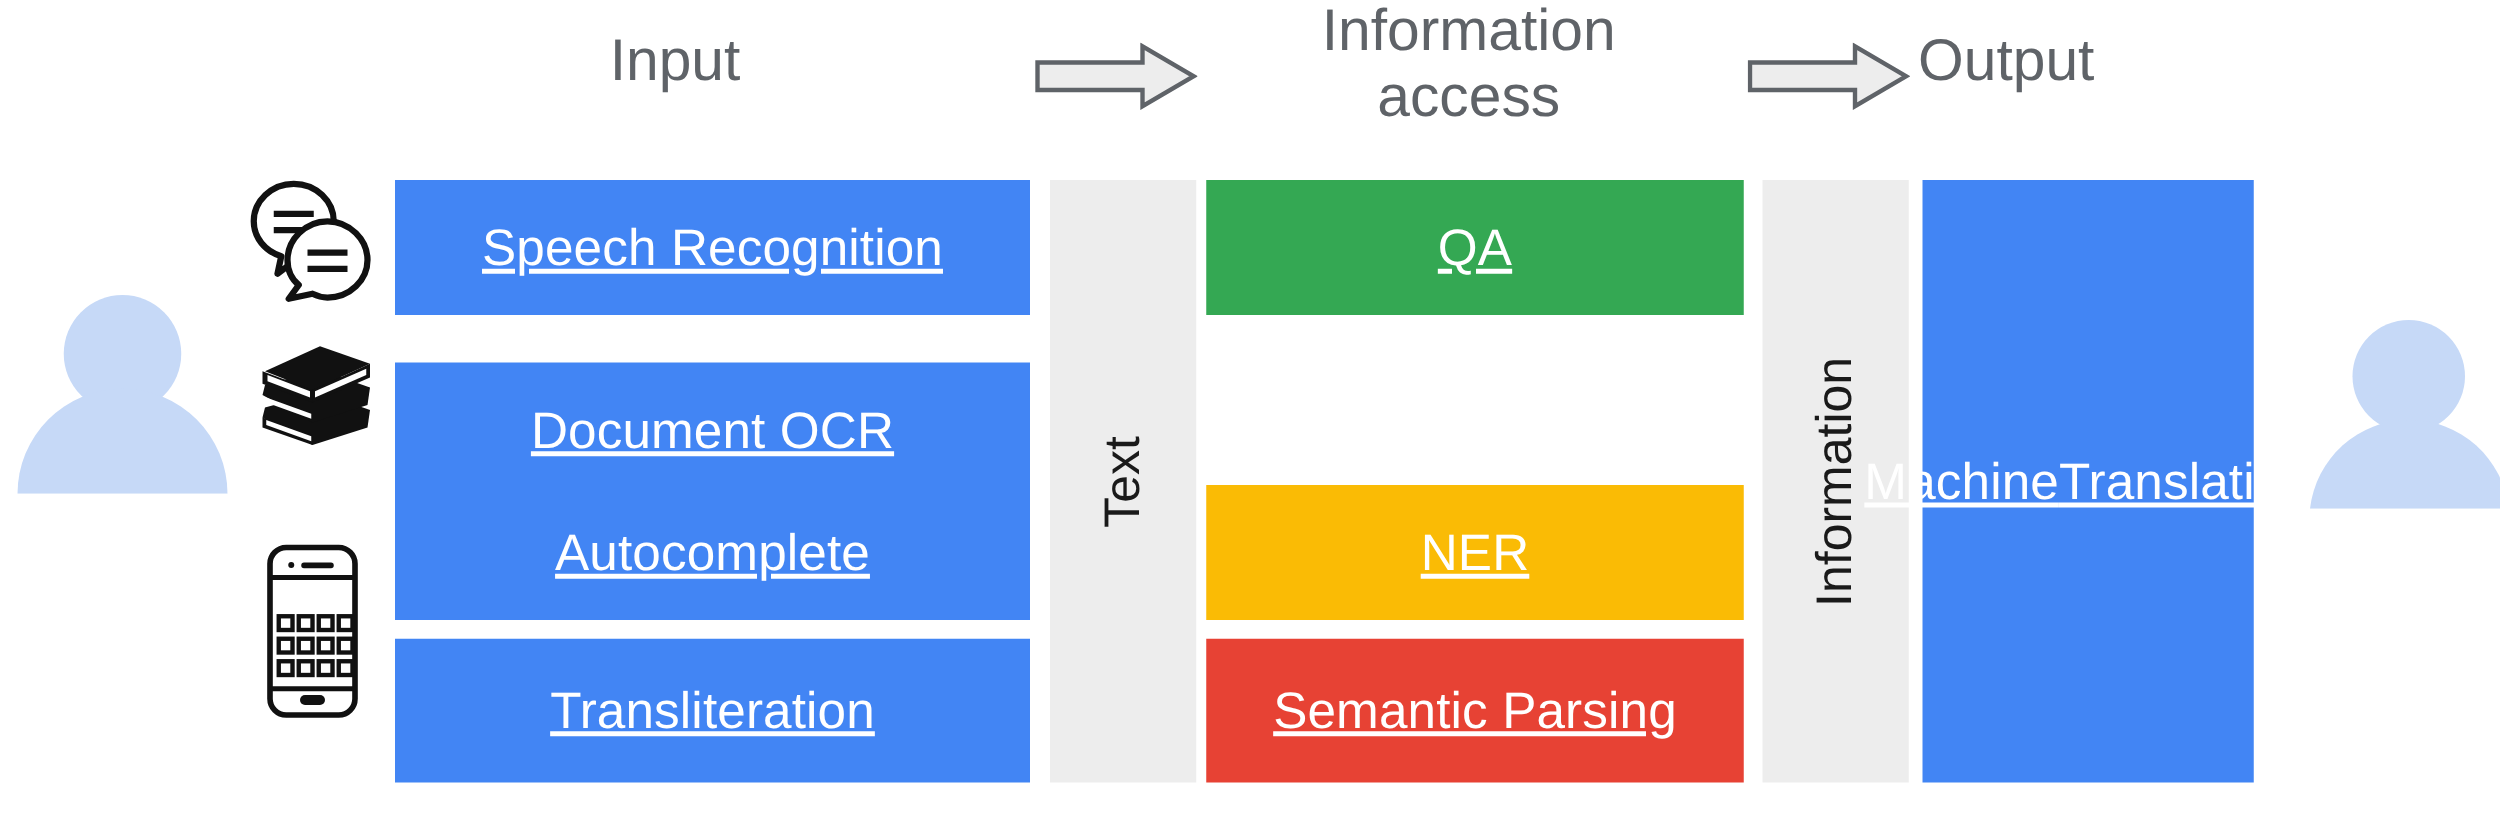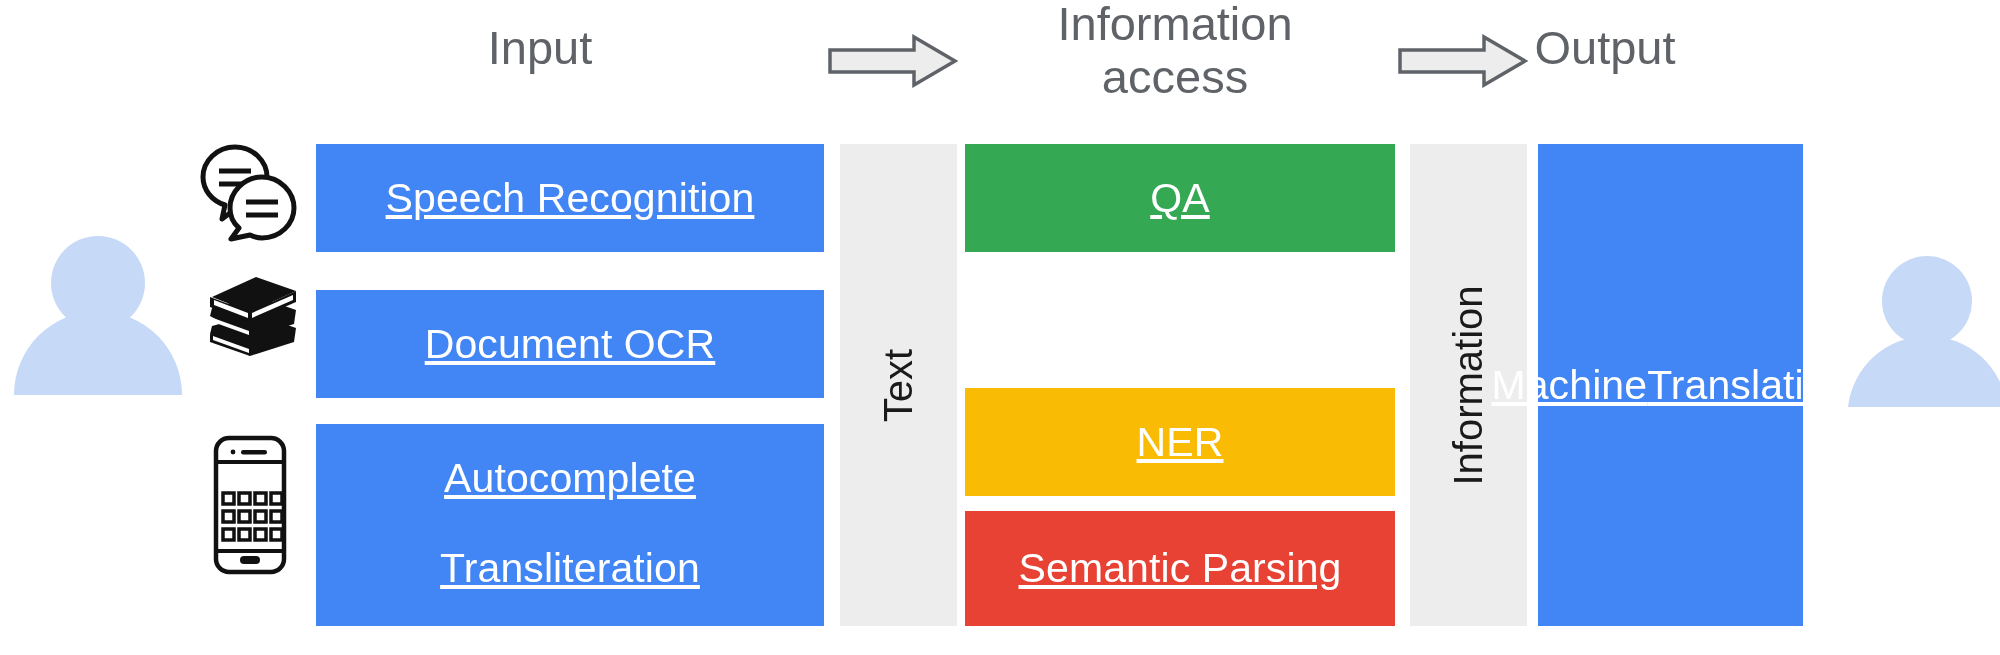--- a/index.html
+++ b/index.html
@@ -164,21 +164,21 @@
         <rect x="42" y="94" width="11" height="11"></rect>
         <rect x="58" y="94" width="11" height="11"></rect>
       </g>
     </svg>
   </div>
 
   <div class="task-box" style="left:316px; top:144px; width:508px; height:108px; background:#4285F4;">Speech Recognition</div>
 
   <div class="task-box" style="left:316px; top:266px; width:508px; height:108px; background:#4285F4;margin-top:24px;">Document OCR</div>
 
-  <div class="task-box" style="left:316px; top:388px; width:508px; height:108px; background:#4285F4;margin-top:36px;">Autocomplete</div>
+  <div class="task-box" style="left:316px; top:388px; width:508px; height:108px; background:#4285F4;">Autocomplete</div>
 
   <div class="task-box" style="left:316px; top:511px; width:508px; height:115px; background:#4285F4;">Transliteration</div>
 
   <div class="gray-col" style="left:840px; top:144px; width:117px; height:482px;">
     <span class="vlabel">Text</span>
   </div>
 
   <div class="task-box" style="left:965px; top:144px; width:430px; height:108px; background:#34A853;">QA</div>
 
 

